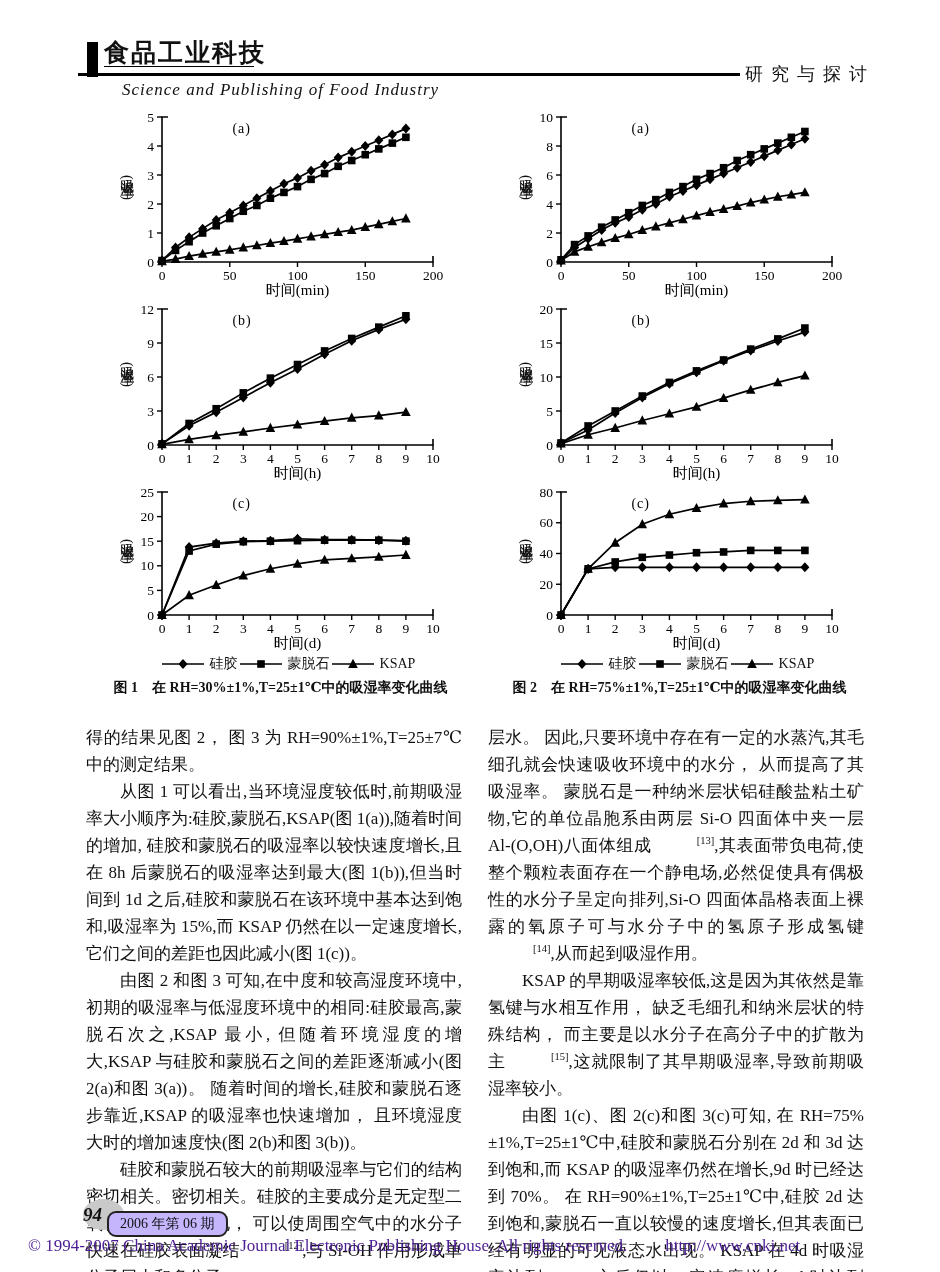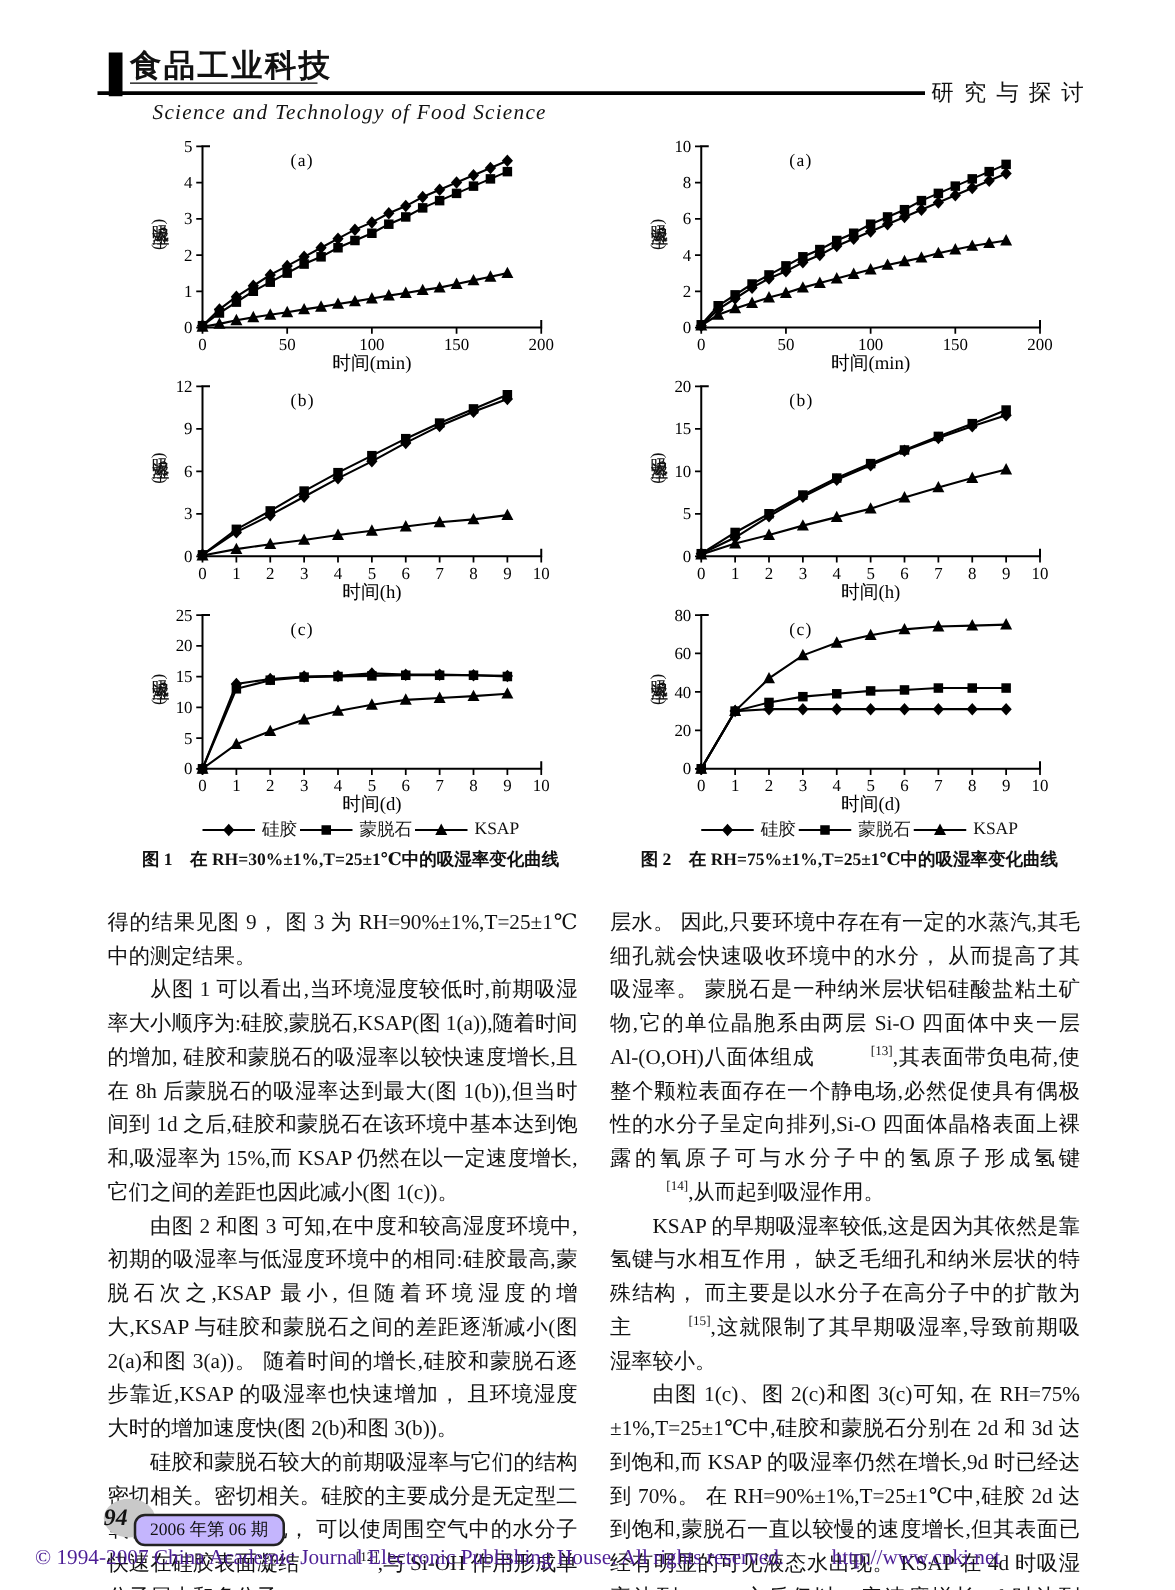--- a/index.html
+++ b/index.html
@@ -45,21 +45,21 @@
 </style>
 </head>
 <body>
 
 <div class="page">
 
   <div class="hdr-bar"></div>
   <div class="hdr-cn">食品工业科技</div>
   <div class="hdr-underline"></div>
   <div class="hdr-rule"></div>
-  <div class="hdr-en">Science and Technology of Food Science</div>
+  <div class="hdr-en">Science and Publishing of Food Industry</div>
   <div class="hdr-section">研究与探讨</div>
 
   <div class="figures">
     <div class="fig-col">
       <div class="chart">
           <svg width="335" height="192" viewBox="0 0 335 192">
             <path d="M54,9 L48,9 L48,154 L319,154 L319,148" fill="none" stroke="#000" stroke-width="1.6"></path>
             <line x1="48" y1="154" x2="43" y2="154" stroke="#000" stroke-width="1.4"></line>
             <text x="40" y="158.5" text-anchor="end" font-size="13.5">0</text>
             <line x1="48" y1="125" x2="43" y2="125" stroke="#000" stroke-width="1.4"></line>
@@ -627,21 +627,21 @@
             </svg>
             <span class="legend-label">KSAP</span>
           </span>
         </div>
       <div class="caption">图 2　在 RH=75%±1%,T=25±1℃中的吸湿率变化曲线</div>
     </div>
   </div>
 
   <div class="body-cols">
     <div class="col">
-      <p>得的结果见图 9， 图 3 为 RH=90%±1%,T=25±1℃中的测定结果。</p>
+      <p>得的结果见图 2， 图 3 为 RH=90%±1%,T=25±7℃中的测定结果。</p>
       <p class="indent">从图 1 可以看出,当环境湿度较低时,前期吸湿率大小顺序为:硅胶,蒙脱石,KSAP(图 1(a)),随着时间的增加, 硅胶和蒙脱石的吸湿率以较快速度增长,且在 8h 后蒙脱石的吸湿率达到最大(图 1(b)),但当时间到 1d 之后,硅胶和蒙脱石在该环境中基本达到饱和,吸湿率为 15%,而 KSAP 仍然在以一定速度增长,它们之间的差距也因此减小(图 1(c))。</p>
       <p class="indent">由图 2 和图 3 可知,在中度和较高湿度环境中,初期的吸湿率与低湿度环境中的相同:硅胶最高,蒙脱石次之,KSAP 最小, 但随着环境湿度的增大,KSAP 与硅胶和蒙脱石之间的差距逐渐减小(图 2(a)和图 3(a))。 随着时间的增长,硅胶和蒙脱石逐步靠近,KSAP 的吸湿率也快速增加， 且环境湿度大时的增加速度快(图 2(b)和图 3(b))。</p>
       <p class="indent">硅胶和蒙脱石较大的前期吸湿率与它们的结构密切相关。密切相关。硅胶的主要成分是无定型二氧化硅,富含毛细孔， 可以使周围空气中的水分子快速在硅胶表面凝结<sup>[12]</sup>,与 Si-OH 作用形成单分子层水和多分子</p>
     </div>
     <div class="col">
       <p>层水。 因此,只要环境中存在有一定的水蒸汽,其毛细孔就会快速吸收环境中的水分， 从而提高了其吸湿率。 蒙脱石是一种纳米层状铝硅酸盐粘土矿物,它的单位晶胞系由两层 Si-O 四面体中夹一层 Al-(O,OH)八面体组成<sup>[13]</sup>,其表面带负电荷,使整个颗粒表面存在一个静电场,必然促使具有偶极性的水分子呈定向排列,Si-O 四面体晶格表面上裸露的氧原子可与水分子中的氢原子形成氢键<sup>[14]</sup>,从而起到吸湿作用。</p>
       <p class="indent">KSAP 的早期吸湿率较低,这是因为其依然是靠氢键与水相互作用， 缺乏毛细孔和纳米层状的特殊结构， 而主要是以水分子在高分子中的扩散为主<sup>[15]</sup>,这就限制了其早期吸湿率,导致前期吸湿率较小。</p>
       <p class="indent">由图 1(c)、图 2(c)和图 3(c)可知, 在 RH=75%±1%,T=25±1℃中,硅胶和蒙脱石分别在 2d 和 3d 达到饱和,而 KSAP 的吸湿率仍然在增长,9d 时已经达到 70%。 在 RH=90%±1%,T=25±1℃中,硅胶 2d 达到饱和,蒙脱石一直以较慢的速度增长,但其表面已经有明显的可见液态水出现。 KSAP 在 4d 时吸湿率达到 100%,之后仍以一定速度增长,9d 时达到 120%。</p>
 
     </div>

